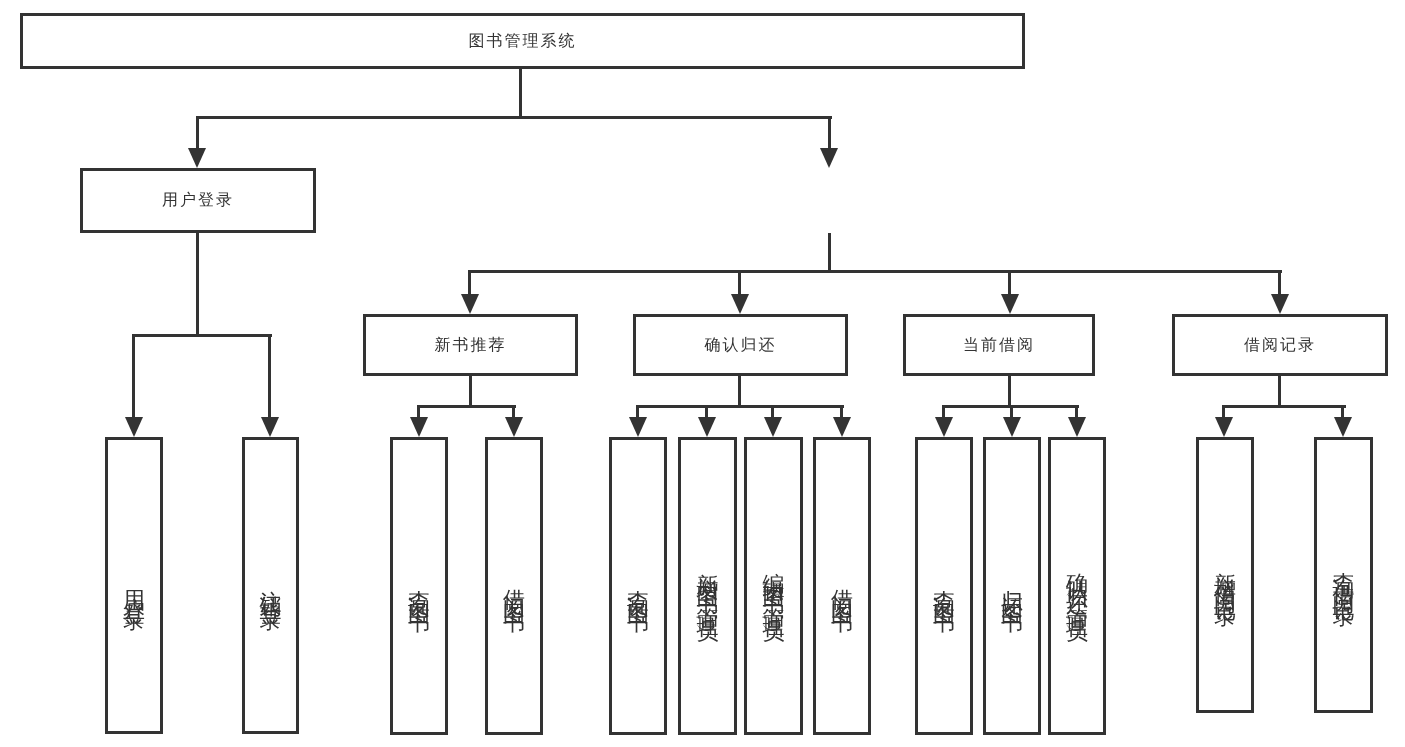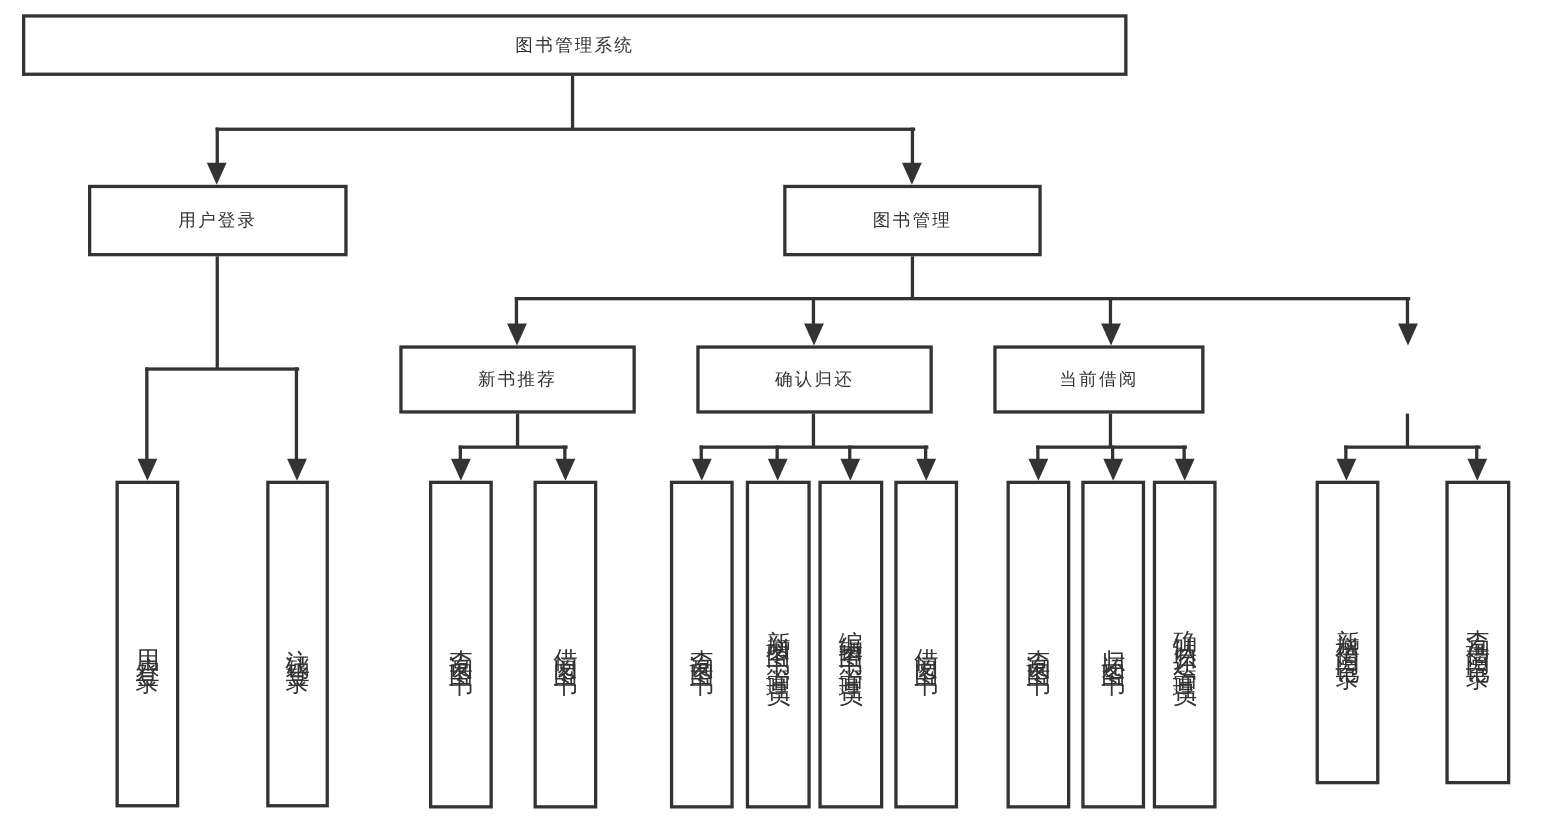--- a/index.html
+++ b/index.html
@@ -73,23 +73,20 @@
   <div class="line" style="left:519px;top:69px;width:3px;height:49px"></div>
   <div class="line" style="left:196px;top:116px;width:636px;height:3px"></div>
   <div class="line" style="left:196px;top:116px;width:3px;height:34px"></div>
   <div class="arrow" style="left:188px;top:148px"></div>
   <div class="line" style="left:828px;top:116px;width:3px;height:34px"></div>
   <div class="arrow" style="left:820px;top:148px"></div>
 
   <div class="box" style="left:80px;top:168px;width:236px;height:65px">
     <span class="hlabel">用户登录</span>
   </div>
-  <div class="box" style="left:712px;top:168px;width:235px;height:65px">
-    <span class="hlabel">图书管理</span>
-  </div>
 
   <div class="line" style="left:196px;top:233px;width:3px;height:103px"></div>
   <div class="line" style="left:132px;top:334px;width:140px;height:3px"></div>
   <div class="line" style="left:132px;top:334px;width:3px;height:86px"></div>
   <div class="arrow" style="left:125px;top:417px"></div>
   <div class="line" style="left:268px;top:334px;width:3px;height:86px"></div>
   <div class="arrow" style="left:261px;top:417px"></div>
 
   <div class="line" style="left:828px;top:233px;width:3px;height:39px"></div>
   <div class="line" style="left:468px;top:270px;width:814px;height:3px"></div>
@@ -103,20 +100,23 @@
   <div class="arrow" style="left:1271px;top:294px"></div>
 
   <div class="box" style="left:363px;top:314px;width:215px;height:62px">
     <span class="hlabel">新书推荐</span>
   </div>
   <div class="box" style="left:633px;top:314px;width:215px;height:62px">
     <span class="hlabel">确认归还</span>
   </div>
   <div class="box" style="left:903px;top:314px;width:192px;height:62px">
     <span class="hlabel">当前借阅</span>
+  </div>
+  <div class="box" style="left:1172px;top:314px;width:216px;height:62px">
+    <span class="hlabel">借阅记录</span>
   </div>
 
   <div class="line" style="left:469px;top:376px;width:3px;height:31px"></div>
   <div class="line" style="left:417px;top:405px;width:99px;height:3px"></div>
   <div class="line" style="left:417px;top:405px;width:3px;height:15px"></div>
   <div class="arrow" style="left:410px;top:417px"></div>
   <div class="line" style="left:512px;top:405px;width:3px;height:15px"></div>
   <div class="arrow" style="left:505px;top:417px"></div>
 
   <div class="line" style="left:738px;top:376px;width:3px;height:31px"></div>

